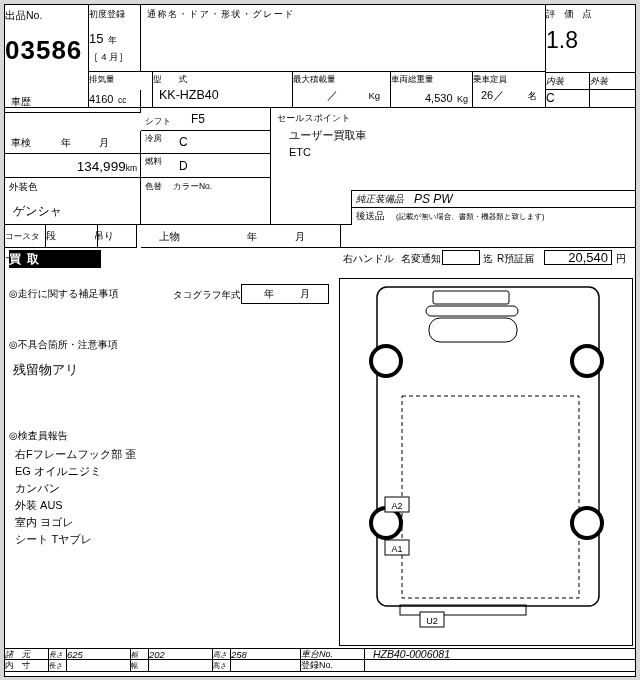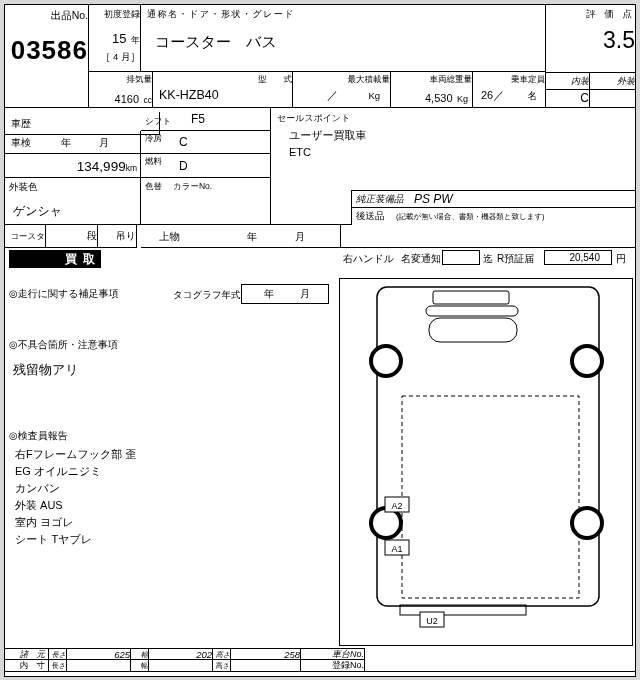--- a/index.html
+++ b/index.html
@@ -14,21 +14,21 @@
   #form {
     position:absolute; left:4px; top:4px; width:632px; height:673px;
     background:#fff; border:1px solid #000;
   }
   .a  { position:absolute; box-sizing:border-box; }
   .br { border-right:1px solid #000; }
   .bb { border-bottom:1px solid #000; }
   .bt { border-top:1px solid #000;font-style:italic; }
   .bl { border-left:1px solid #000; }
   .box{ border:1px solid #000; }
-  .c  { text-align:right; }
+  .c  { text-align:left; }
   .r  { text-align:right; }
   svg text { font-family:"Liberation Sans","DejaVu Sans",sans-serif; fill:#000; }
   .badge { background:#000; color:#fff; }
 </style>
 </head>
 <body>
 
 <div id="form">
 
   <div class="a br bb" style="left:0;top:0;width:84px;height:103px">
@@ -40,26 +40,25 @@
     <div class="a c" style="left:0;top:3px;width:100%;font-size:9px">初度登録</div>
     <div class="a c" style="left:0;top:24px;width:100%">
       <span style="font-size:13px">15</span>
       <span style="font-size:9px">年</span>
     </div>
     <div class="a c" style="left:0;top:46px;width:100%;font-size:9.5px">［ 4 月］</div>
   </div>
 
   <div class="a br bb" style="left:136px;top:0;width:405px;height:67px">
     <div class="a" style="left:6px;top:3px;font-size:9px;letter-spacing:1.5px">通称名・ドア・形状・グレード</div>
-    <div class="a" style="left:14px;top:28px;font-size:15px">コースター　バス</div>
   </div>
 
   <div class="a bb" style="left:541px;top:0;width:89px;height:103px">
     <div class="a c" style="left:0;top:3px;width:100%;font-size:9.5px;letter-spacing:3px">評 価 点</div>
-    <div class="a c" style="left:0;top:22px;width:100%;font-size:23px">3.5</div>
+    <div class="a c" style="left:0;top:22px;width:100%;font-size:23px">1.8</div>
     <div class="a c bt br bb" style="left:0;top:67px;width:44px;height:18px;font-size:9px;line-height:17px">内装</div>
     <div class="a c bt bb" style="left:44px;top:67px;width:45px;height:18px;font-size:9px;line-height:17px">外装</div>
     <div class="a c br" style="left:0;top:85px;width:44px;height:18px;font-size:12px;line-height:17px">C</div>
   </div>
 
   <div class="a br bb" style="left:84px;top:67px;width:64px;height:36px">
     <div class="a c" style="left:0;top:2px;width:100%;font-size:8.5px">排気量</div>
     <div class="a c" style="left:0;top:17px;width:100%">
       <span style="font-size:11px">4160</span>
       <span style="font-size:8.5px">cc</span>
@@ -80,21 +79,21 @@
       <span style="font-size:11px">4,530</span>
       <span style="font-size:9px">Kg</span>
     </div>
   </div>
   <div class="a br bb" style="left:468px;top:67px;width:73px;height:36px">
     <div class="a c" style="left:0;top:2px;width:100%;font-size:8.5px">乗車定員</div>
     <span class="a" style="left:8px;top:16px;font-size:11px">26／</span>
     <span class="a" style="right:8px;top:18px;font-size:9.5px">名</span>
   </div>
 
-  <div class="a br bb" style="left:0;top:107px;width:155px;height:23px">
+  <div class="a br bb" style="left:0;top:85px;width:136px;height:23px">
     <span class="a" style="left:6px;top:0;font-size:10px;line-height:23px">車歴</span>
   </div>
   <div class="a br bb" style="left:0;top:126px;width:136px;height:23px">
     <span class="a" style="left:6px;top:0;font-size:10px;line-height:23px">車検</span>
     <span class="a" style="left:56px;top:0;font-size:10px;line-height:23px">年</span>
     <span class="a" style="left:94px;top:0;font-size:10px;line-height:23px">月</span>
   </div>
   <div class="a br bb" style="left:0;top:149px;width:136px;height:24px">
     <div class="a r" style="right:3px;top:0;width:130px;line-height:24px">
       <span style="font-size:13.5px">134,999</span><span style="font-size:8.5px">km</span>
@@ -151,21 +150,21 @@
     <span class="a" style="left:44px;top:0;font-size:7.5px;line-height:17px">(記載が無い場合、書類・機器類と致します)</span>
   </div>
 
   <div class="a c badge" style="left:4px;top:245px;width:92px;height:18px;font-size:12px;font-weight:bold;line-height:18px;letter-spacing:6px">買取</div>
 
   <span class="a" style="left:338px;top:247px;font-size:10px">右ハンドル</span>
   <span class="a" style="left:396px;top:247px;font-size:10px">名変通知</span>
   <div class="a box" style="left:437px;top:245px;width:38px;height:15px;background:#fff"></div>
   <span class="a" style="left:478px;top:247px;font-size:10px">迄</span>
   <span class="a" style="left:492px;top:247px;font-size:10px">R預証届</span>
-  <div class="a box r" style="left:539px;top:245px;width:68px;height:15px;background:#fff;font-size:10px;line-height:13px;padding-right:11px">20,540</div>
+  <div class="a box r" style="left:539px;top:245px;width:68px;height:15px;background:#fff;font-size:13px;line-height:13px;padding-right:3px">20,540</div>
   <span class="a" style="left:611px;top:247px;font-size:10px">円</span>
 
   <div class="a" style="left:4px;top:282px;font-size:10px">◎走行に関する補足事項</div>
   <span class="a" style="left:168px;top:284px;font-size:9.5px">タコグラフ年式</span>
   <div class="a box" style="left:236px;top:279px;width:88px;height:20px;background:#fff">
     <span class="a" style="left:22px;top:0;font-size:10px;line-height:18px">年</span>
     <span class="a" style="left:58px;top:0;font-size:10px;line-height:18px">月</span>
   </div>
 
   <div class="a" style="left:4px;top:333px;font-size:10px">◎不具合箇所・注意事項</div>
@@ -207,20 +206,21 @@
   </div>
 
   <div class="a c bt br bb" style="left:0;top:643px;width:44px;height:12px;font-size:8.5px;line-height:11px;letter-spacing:3px">諸 元</div>
   <div class="a c bt br bb" style="left:44px;top:643px;width:18px;height:12px;font-size:7px;line-height:11px">長さ</div>
   <div class="a c bt br bb" style="left:62px;top:643px;width:64px;height:12px;font-size:9.5px;line-height:11px">625</div>
   <div class="a c bt br bb" style="left:126px;top:643px;width:18px;height:12px;font-size:7px;line-height:11px">幅</div>
   <div class="a c bt br bb" style="left:144px;top:643px;width:64px;height:12px;font-size:9.5px;line-height:11px">202</div>
   <div class="a c bt br bb" style="left:208px;top:643px;width:18px;height:12px;font-size:7px;line-height:11px">高さ</div>
   <div class="a c bt br bb" style="left:226px;top:643px;width:70px;height:12px;font-size:9.5px;line-height:11px">258</div>
   <div class="a c bt br bb" style="left:296px;top:643px;width:64px;height:12px;font-size:9px;line-height:11px">車台No.</div>
+  <div class="a bt bb" style="left:360px;top:643px;width:270px;height:12px;font-size:10.5px;line-height:11px;padding-left:8px">HZB40-0006081</div>
 
   <div class="a c br bb" style="left:0;top:655px;width:44px;height:12px;font-size:8.5px;line-height:11px;letter-spacing:3px">内 寸</div>
   <div class="a c br bb" style="left:44px;top:655px;width:18px;height:12px;font-size:7px;line-height:11px">長さ</div>
   <div class="a br bb" style="left:62px;top:655px;width:64px;height:12px"></div>
   <div class="a c br bb" style="left:126px;top:655px;width:18px;height:12px;font-size:7px;line-height:11px">幅</div>
   <div class="a br bb" style="left:144px;top:655px;width:64px;height:12px"></div>
   <div class="a c br bb" style="left:208px;top:655px;width:18px;height:12px;font-size:7px;line-height:11px">高さ</div>
   <div class="a br bb" style="left:226px;top:655px;width:70px;height:12px"></div>
   <div class="a c br bb" style="left:296px;top:655px;width:64px;height:12px;font-size:9px;line-height:11px">登録No.</div>
   <div class="a bb" style="left:360px;top:655px;width:270px;height:12px"></div>

